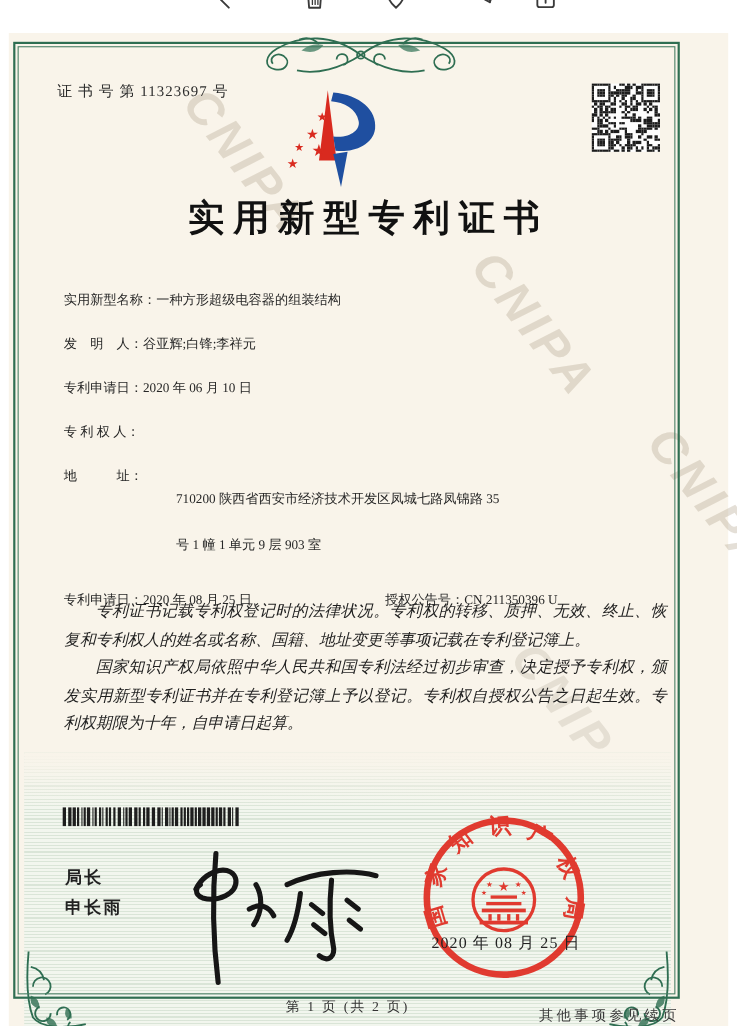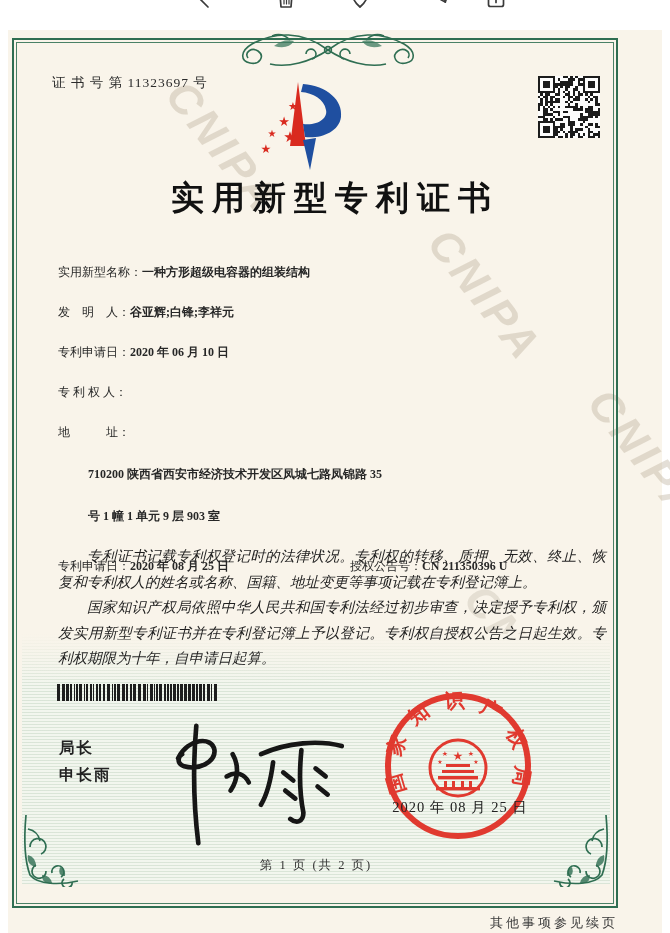--- a/index.html
+++ b/index.html
@@ -23,31 +23,31 @@
   .logo{position:absolute;left:245px;top:50px;width:96px;height:94px;z-index:8;}
   .qr{position:absolute;left:530px;top:46px;width:62px;height:62px;display:grid;grid-template-columns:repeat(25,1fr);grid-template-rows:repeat(25,1fr);background:#fdfdfd;z-index:8;}
   .qr div{background:transparent;}
   .qr div.on{background:#1c1c1c;}
 
   .page-title{position:absolute;left:0;right:0;top:146px;text-align:center;font-size:33px;font-weight:700;color:#111;letter-spacing:8px;z-index:8;}
 
   .fields{position:absolute;left:50px;top:232px;right:60px;z-index:8;color:#272727;}
   .frow{display:flex;line-height:20px;font-size:12px;margin-bottom:20px;}
   .flabel{white-space:pre;flex:0 0 auto;}
-  .fvalue{white-space:pre;font-weight:bold;}
-  .frow.addr{line-height:21px;margin-bottom:8px;flex-direction:column;}
+  .fvalue{white-space:pre;}
+  .frow.addr{line-height:21px;margin-bottom:8px;}
   .frow.grant{margin-bottom:0;}
   .grant-left{display:flex;flex:0 0 292px;}
   .grant-right{display:flex;}
 
   .paras{position:absolute;left:50px;right:56px;top:514px;z-index:8;color:#1f1f1f;}
   .paras p{margin:0;font-size:14.5px;line-height:25.5px;text-align:justify;text-indent:2em;font-style:italic;}
 
   
-  .panel{position:absolute;left:14px;top:604px;width:588px;height:250px;z-index:4;
+  .panel{position:absolute;left:14px;top:654px;width:588px;height:250px;z-index:4;
          background:repeating-linear-gradient(180deg, rgba(122,160,125,0.20) 0 1px, rgba(255,255,255,0) 1px 3px), #f2f6ee;}
   .panel::before{content:"";position:absolute;left:0;right:0;top:0;height:52px;
          background:linear-gradient(#f9f4ea,rgba(249,244,234,0));}
 
   .barcode{position:absolute;left:35px;top:50px;width:164px;height:17px;display:flex;align-items:stretch;}
   .barcode i{display:block;background:#1e1e1e;}
 
   .director-label{position:absolute;left:37px;top:104px;font-size:15.5px;font-weight:700;color:#222;letter-spacing:2px;}
   .director-name{position:absolute;left:37px;top:131px;font-size:15.5px;font-weight:700;color:#222;letter-spacing:2px;}
 

